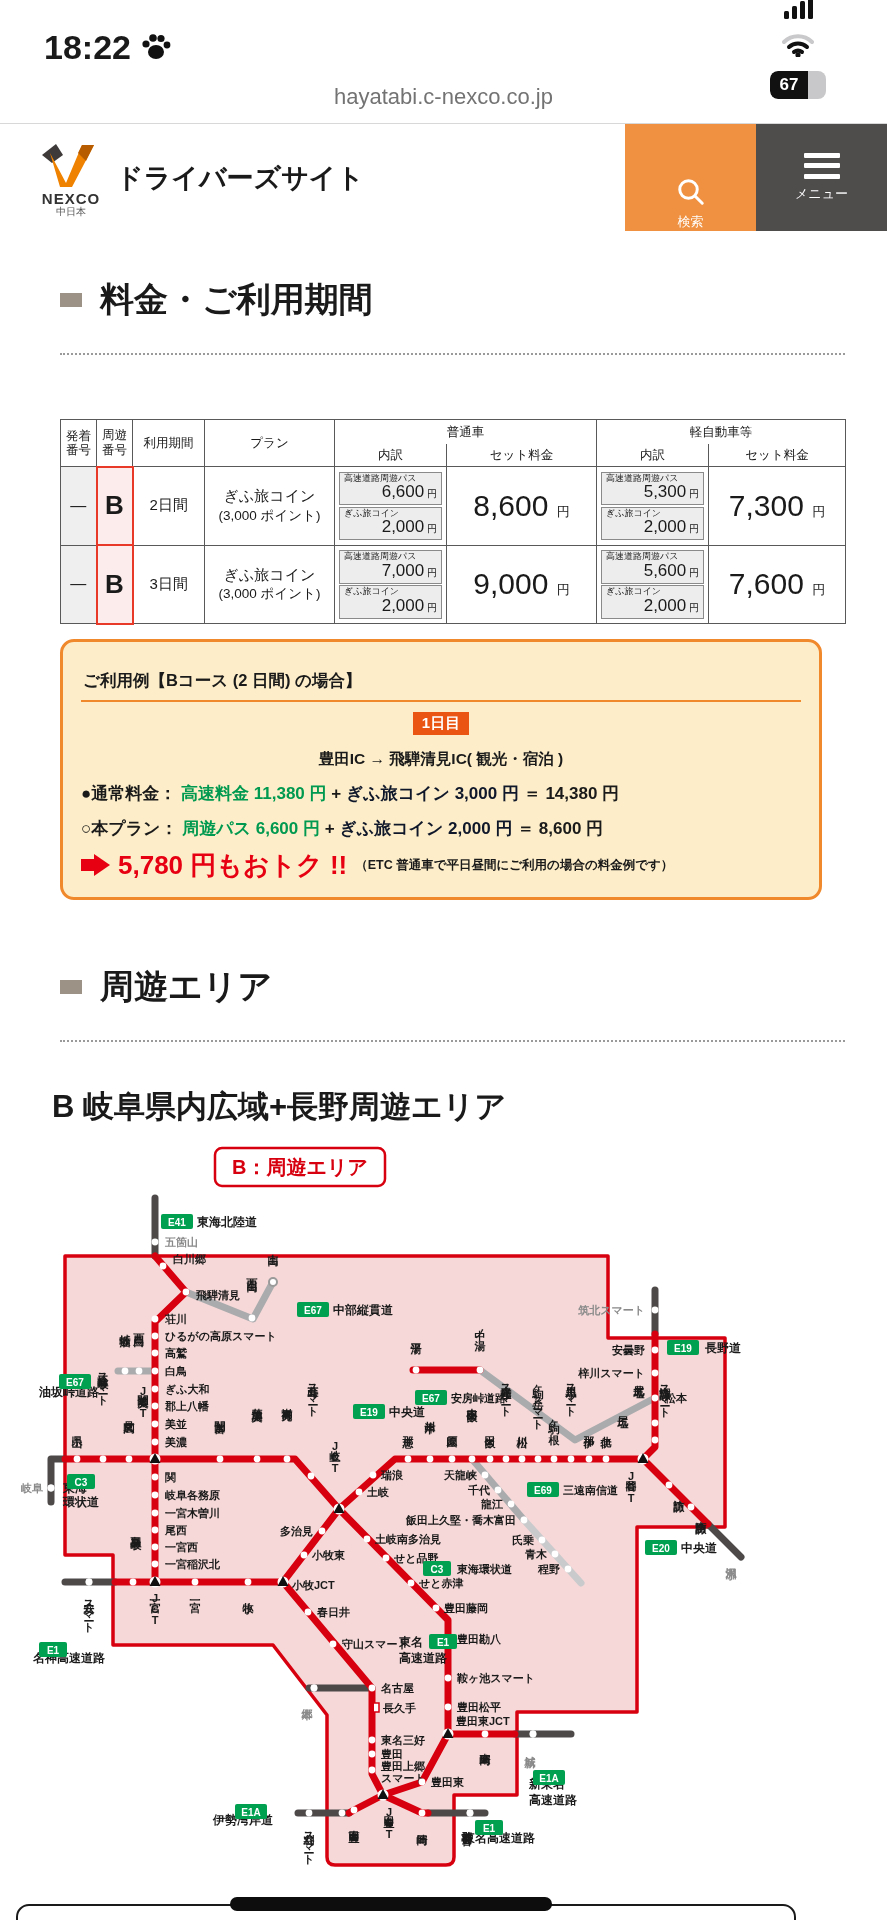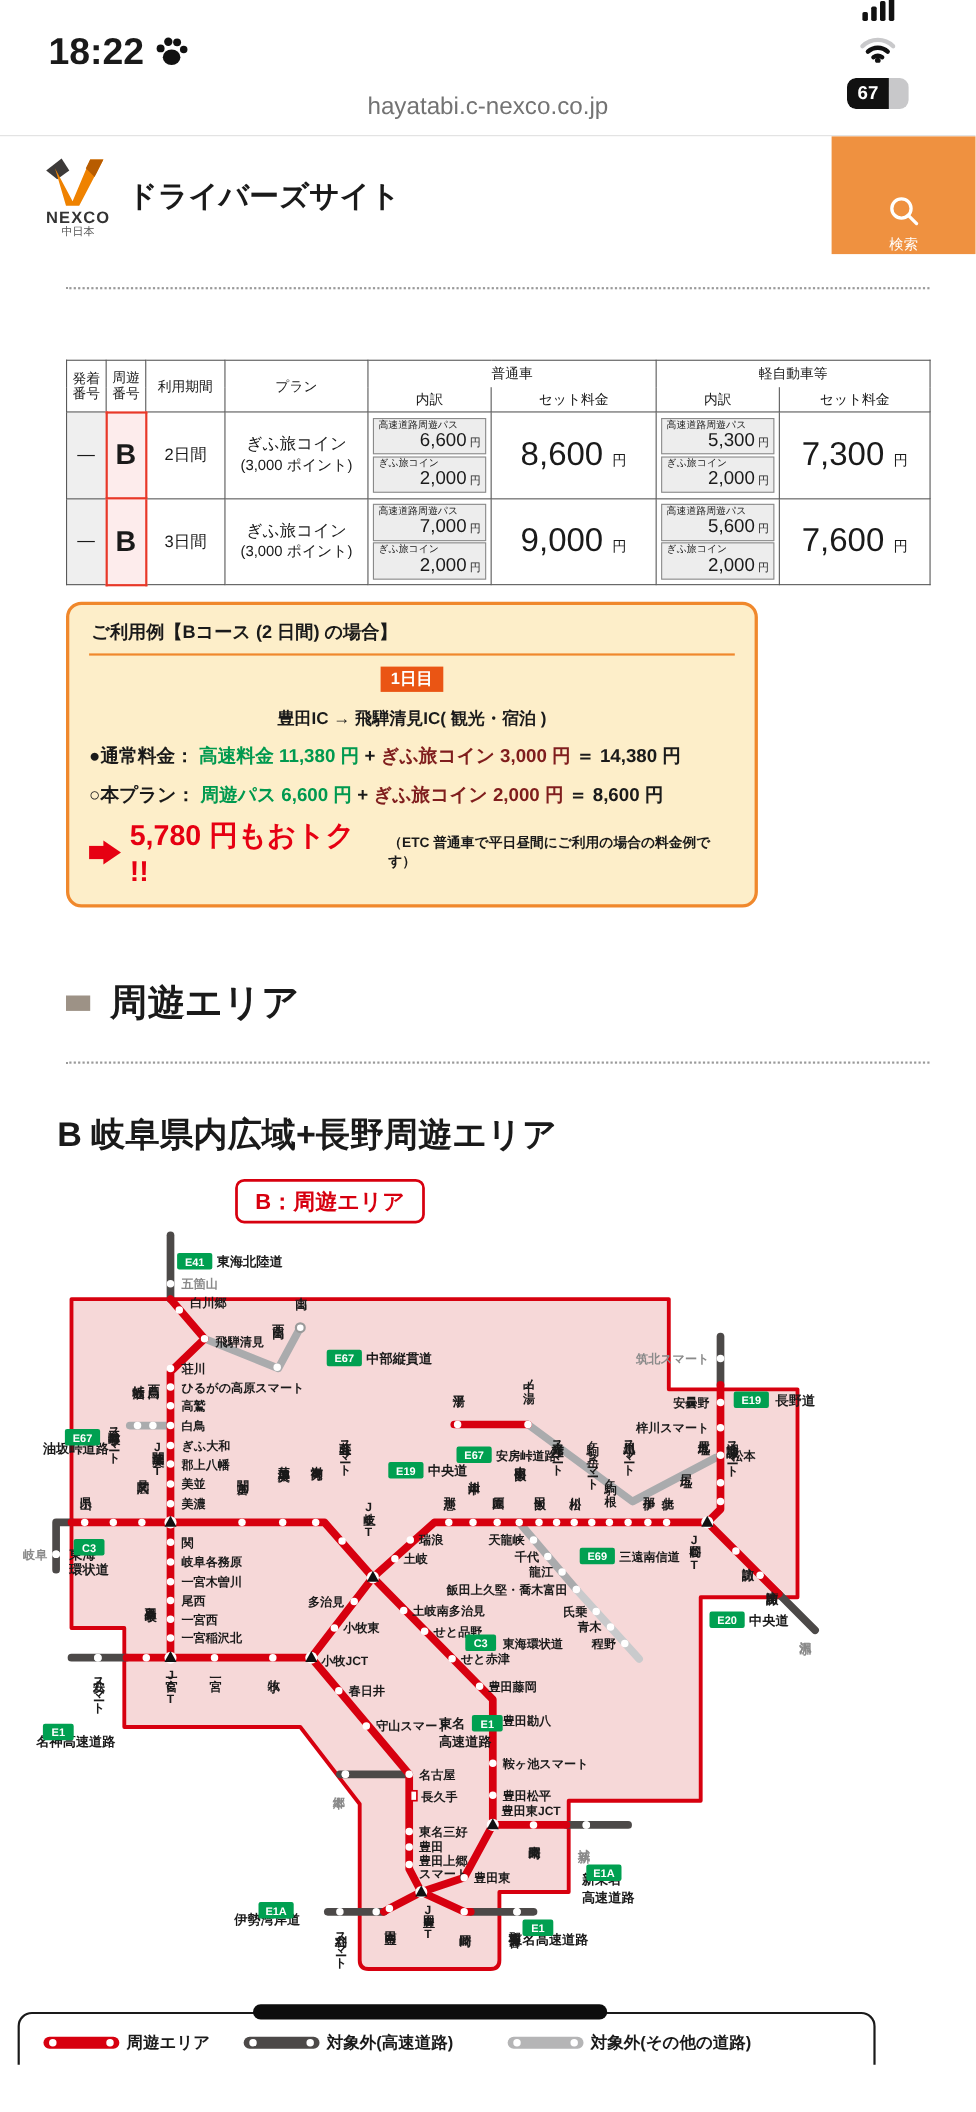--- a/index.html
+++ b/index.html
@@ -49,27 +49,27 @@
   td.plan .s2{font-size:13.5px;}
   td.uchiwake{padding:3px 4px !important;}
   .mini{background:#ededed;border:1px solid #8a8a8a;margin:1.5px 0;padding:1px 4px 2px 4px;text-align:left;}
   .mini .lab{font-size:9px;display:block;line-height:1.1;}
   .mini .val{display:block;text-align:right;font-size:17px;line-height:1.1;}
   .mini .val small{font-size:10px;}
   td.setfee{font-size:30px;font-weight:500;}
   td.setfee small{font-size:13px;font-weight:normal;}
   tr.datarow{height:71px;}
   
-  .example{margin-top:14px;width:629px;box-sizing:border-box;border:3px solid #f0882c;border-radius:14px;background:#fdeec9;padding:10px 18px 14px 18px;}
+  .example{margin-top:14px;width:762px;box-sizing:border-box;border:3px solid #f0882c;border-radius:14px;background:#fdeec9;padding:24px 18px 14px 18px;}
   .example .title{font-size:16.5px;font-weight:bold;padding:4px 2px 8px 2px;border-bottom:2px solid #f0882c;}
   .dayrow{display:flex;align-items:center;gap:14px;margin-top:10px;font-size:15.5px;font-weight:600;flex-direction:column;}
   .daybadge{background:#ea5514;color:#fff;font-size:15px;font-weight:bold;padding:2px 9px;white-space:nowrap;}
   .calc{margin-top:12px;font-size:17px;font-weight:600;}
   .calc .green{color:#00994f;}
-  .calc .blue{color:#7f1d1d;}
+  .calc .blue{color:#0f172a;}
   .saverow{margin-top:8px;display:flex;align-items:center;gap:8px;}
   .arrow{width:0;height:0;border-top:11px solid transparent;border-bottom:11px solid transparent;border-left:16px solid #e60012;display:inline-block;}
   .arrow-stem{width:14px;height:12px;background:#e60012;display:inline-block;margin-right:-9px;}
   .savetext{color:#e60012;font-size:26px;font-weight:bold;}
   .savenote{font-size:12.5px;font-weight:600;}
   
   .mapwrap{margin:14px 0 0 15px;}
   svg text{font-weight:600;}
   .vtxt{writing-mode:vertical-rl;text-orientation:upright;letter-spacing:-1px;}
 </style>
@@ -125,24 +125,36 @@
     </div>
     <div class="sitetitle">ドライバーズサイト</div>
   </div>
   <div class="hbtn search">
     <svg width="30" height="30" viewBox="0 0 24 24">
       <circle cx="10" cy="10" r="7" fill="none" stroke="#fff" stroke-width="2.4"></circle>
       <line x1="15" y1="15" x2="21" y2="21" stroke="#fff" stroke-width="2.4" stroke-linecap="round"></line>
     </svg>
     <span>検索</span>
   </div>
+  <div class="hbtn menu">
+    <span class="burger">
+        <i></i>
+        <i></i>
+        <i></i>
+      </span>
+    <span>メニュー</span>
+  </div>
 </div>
 
 <main>
 
+  <div class="h2">
+    <span class="bullet"></span>
+    <span>料金・ご利用期間</span>
+  </div>
   <hr class="dotted">
 
   <table class="fees">
     <colgroup>
       <col style="width:36px">
         <col style="width:36px">
         <col style="width:72px">
         <col style="width:130px">
       <col style="width:112px">
         <col style="width:150px">

